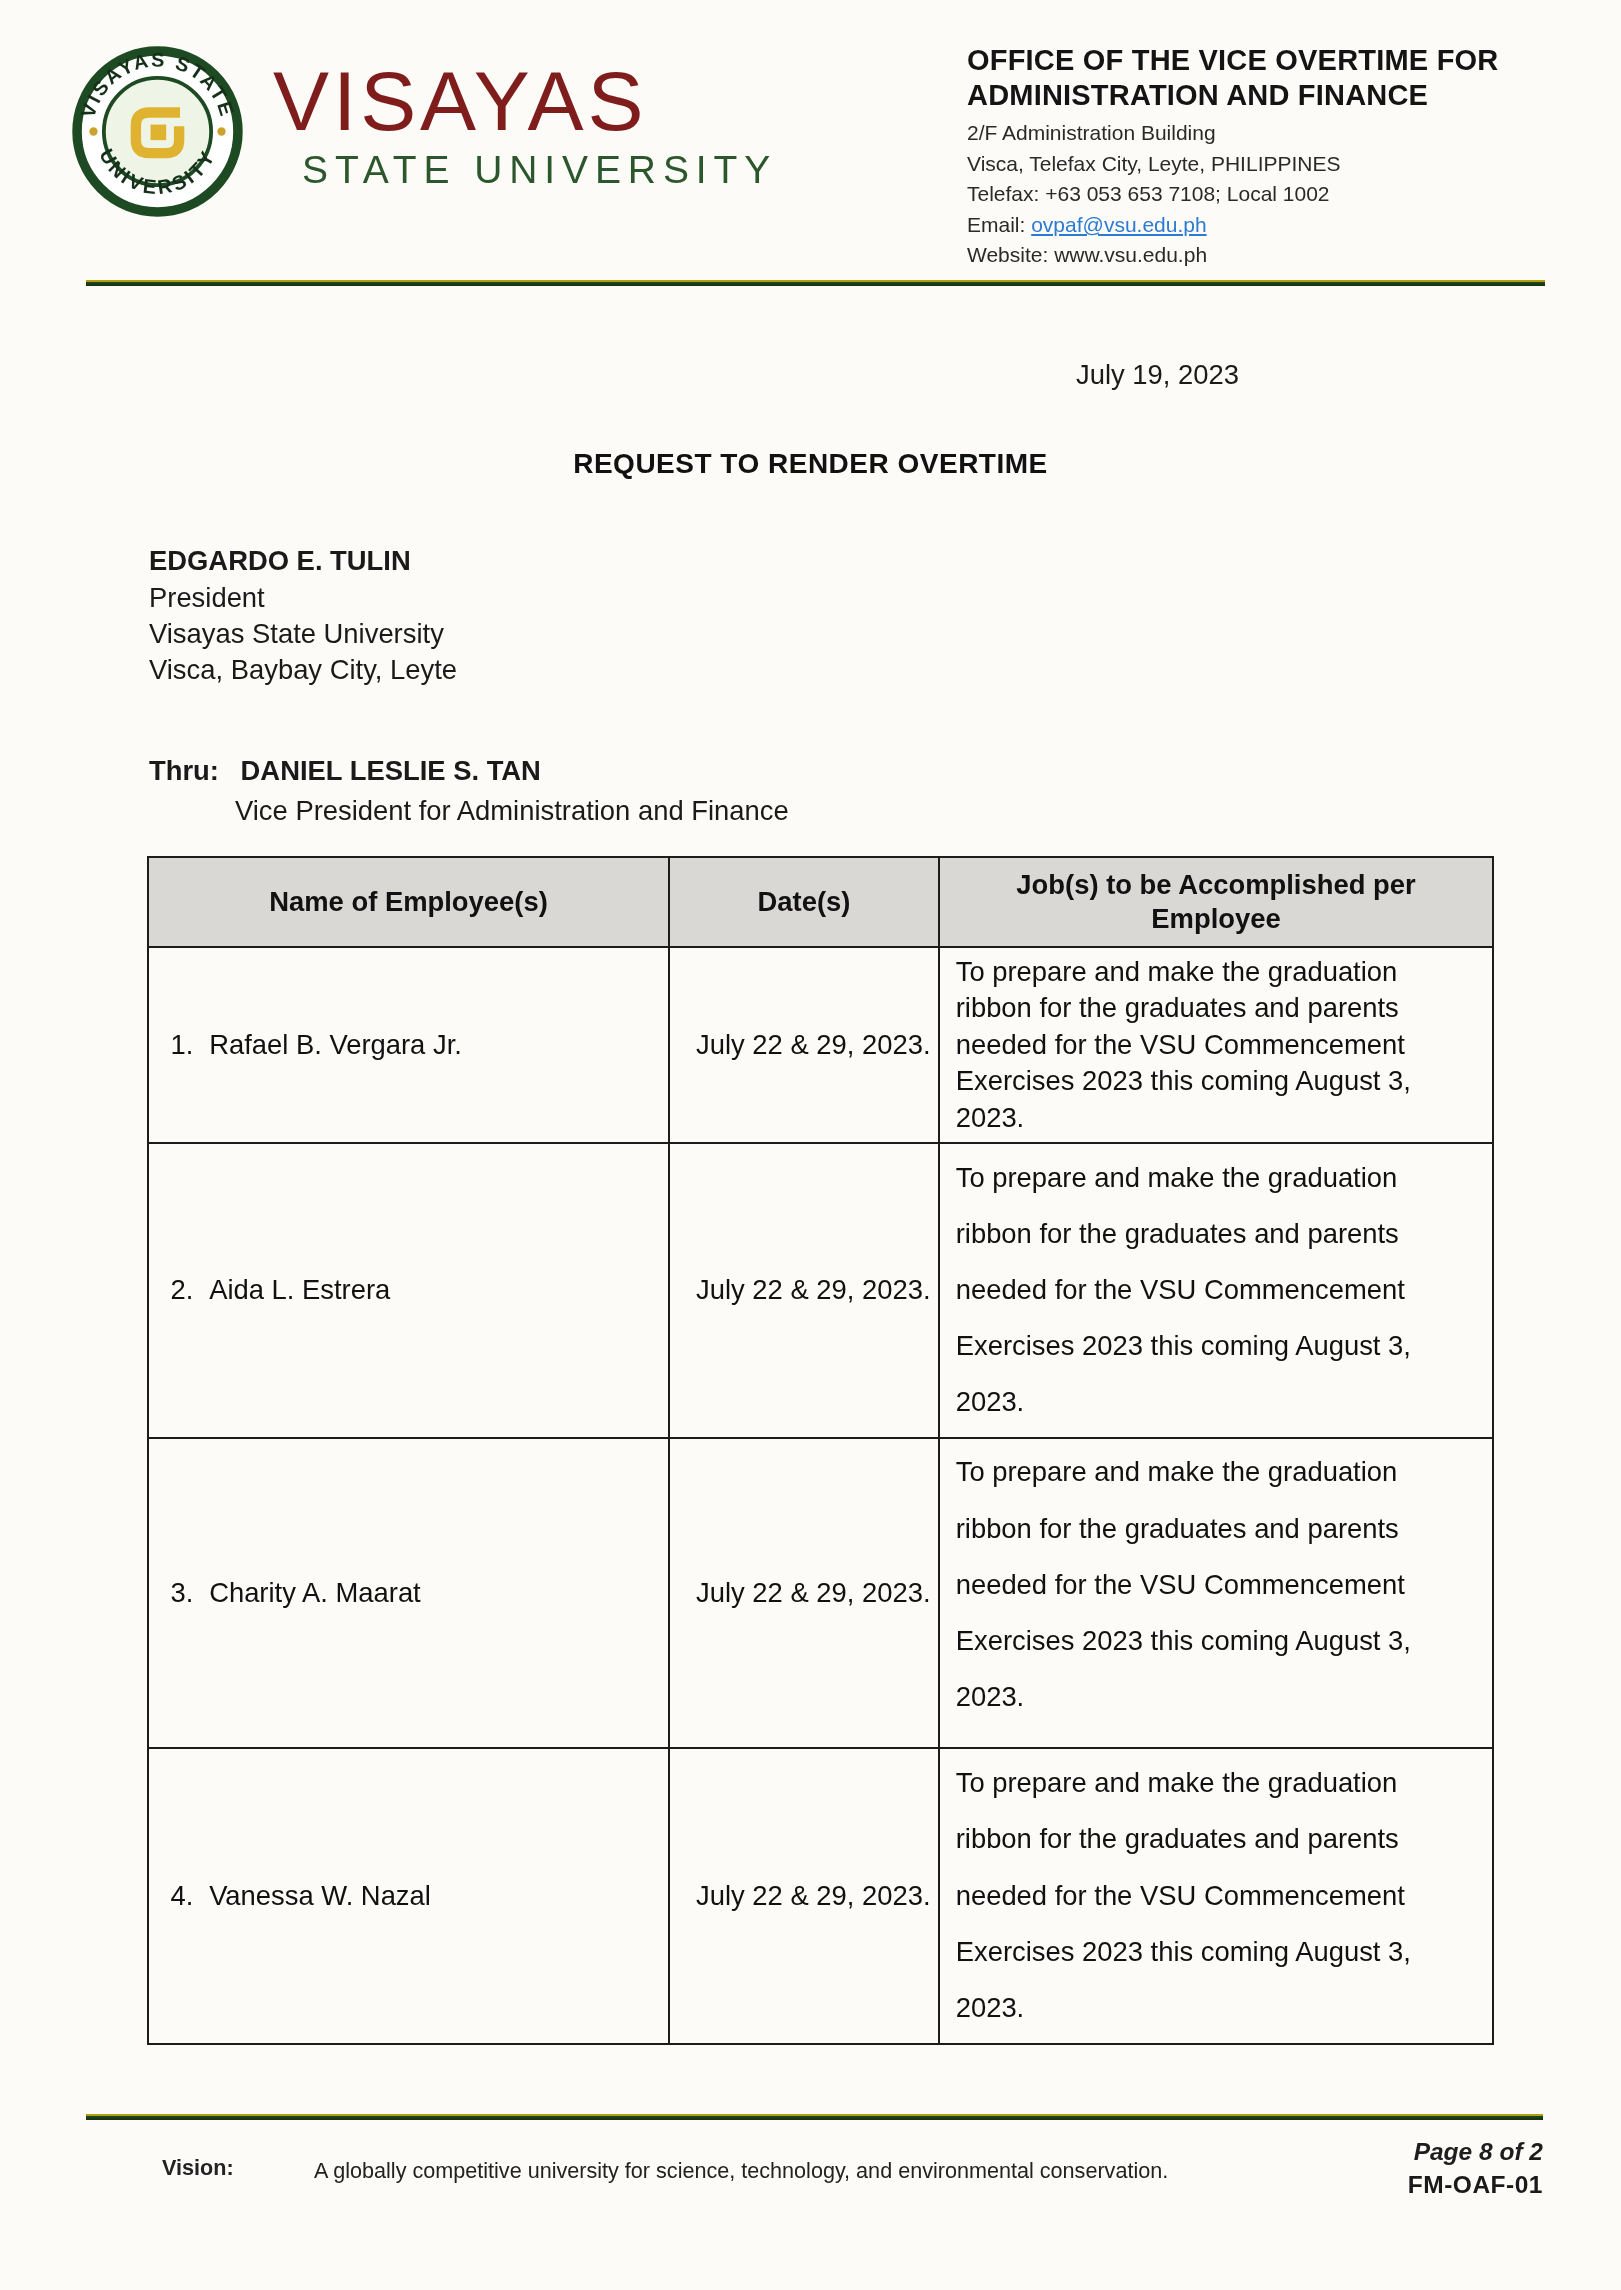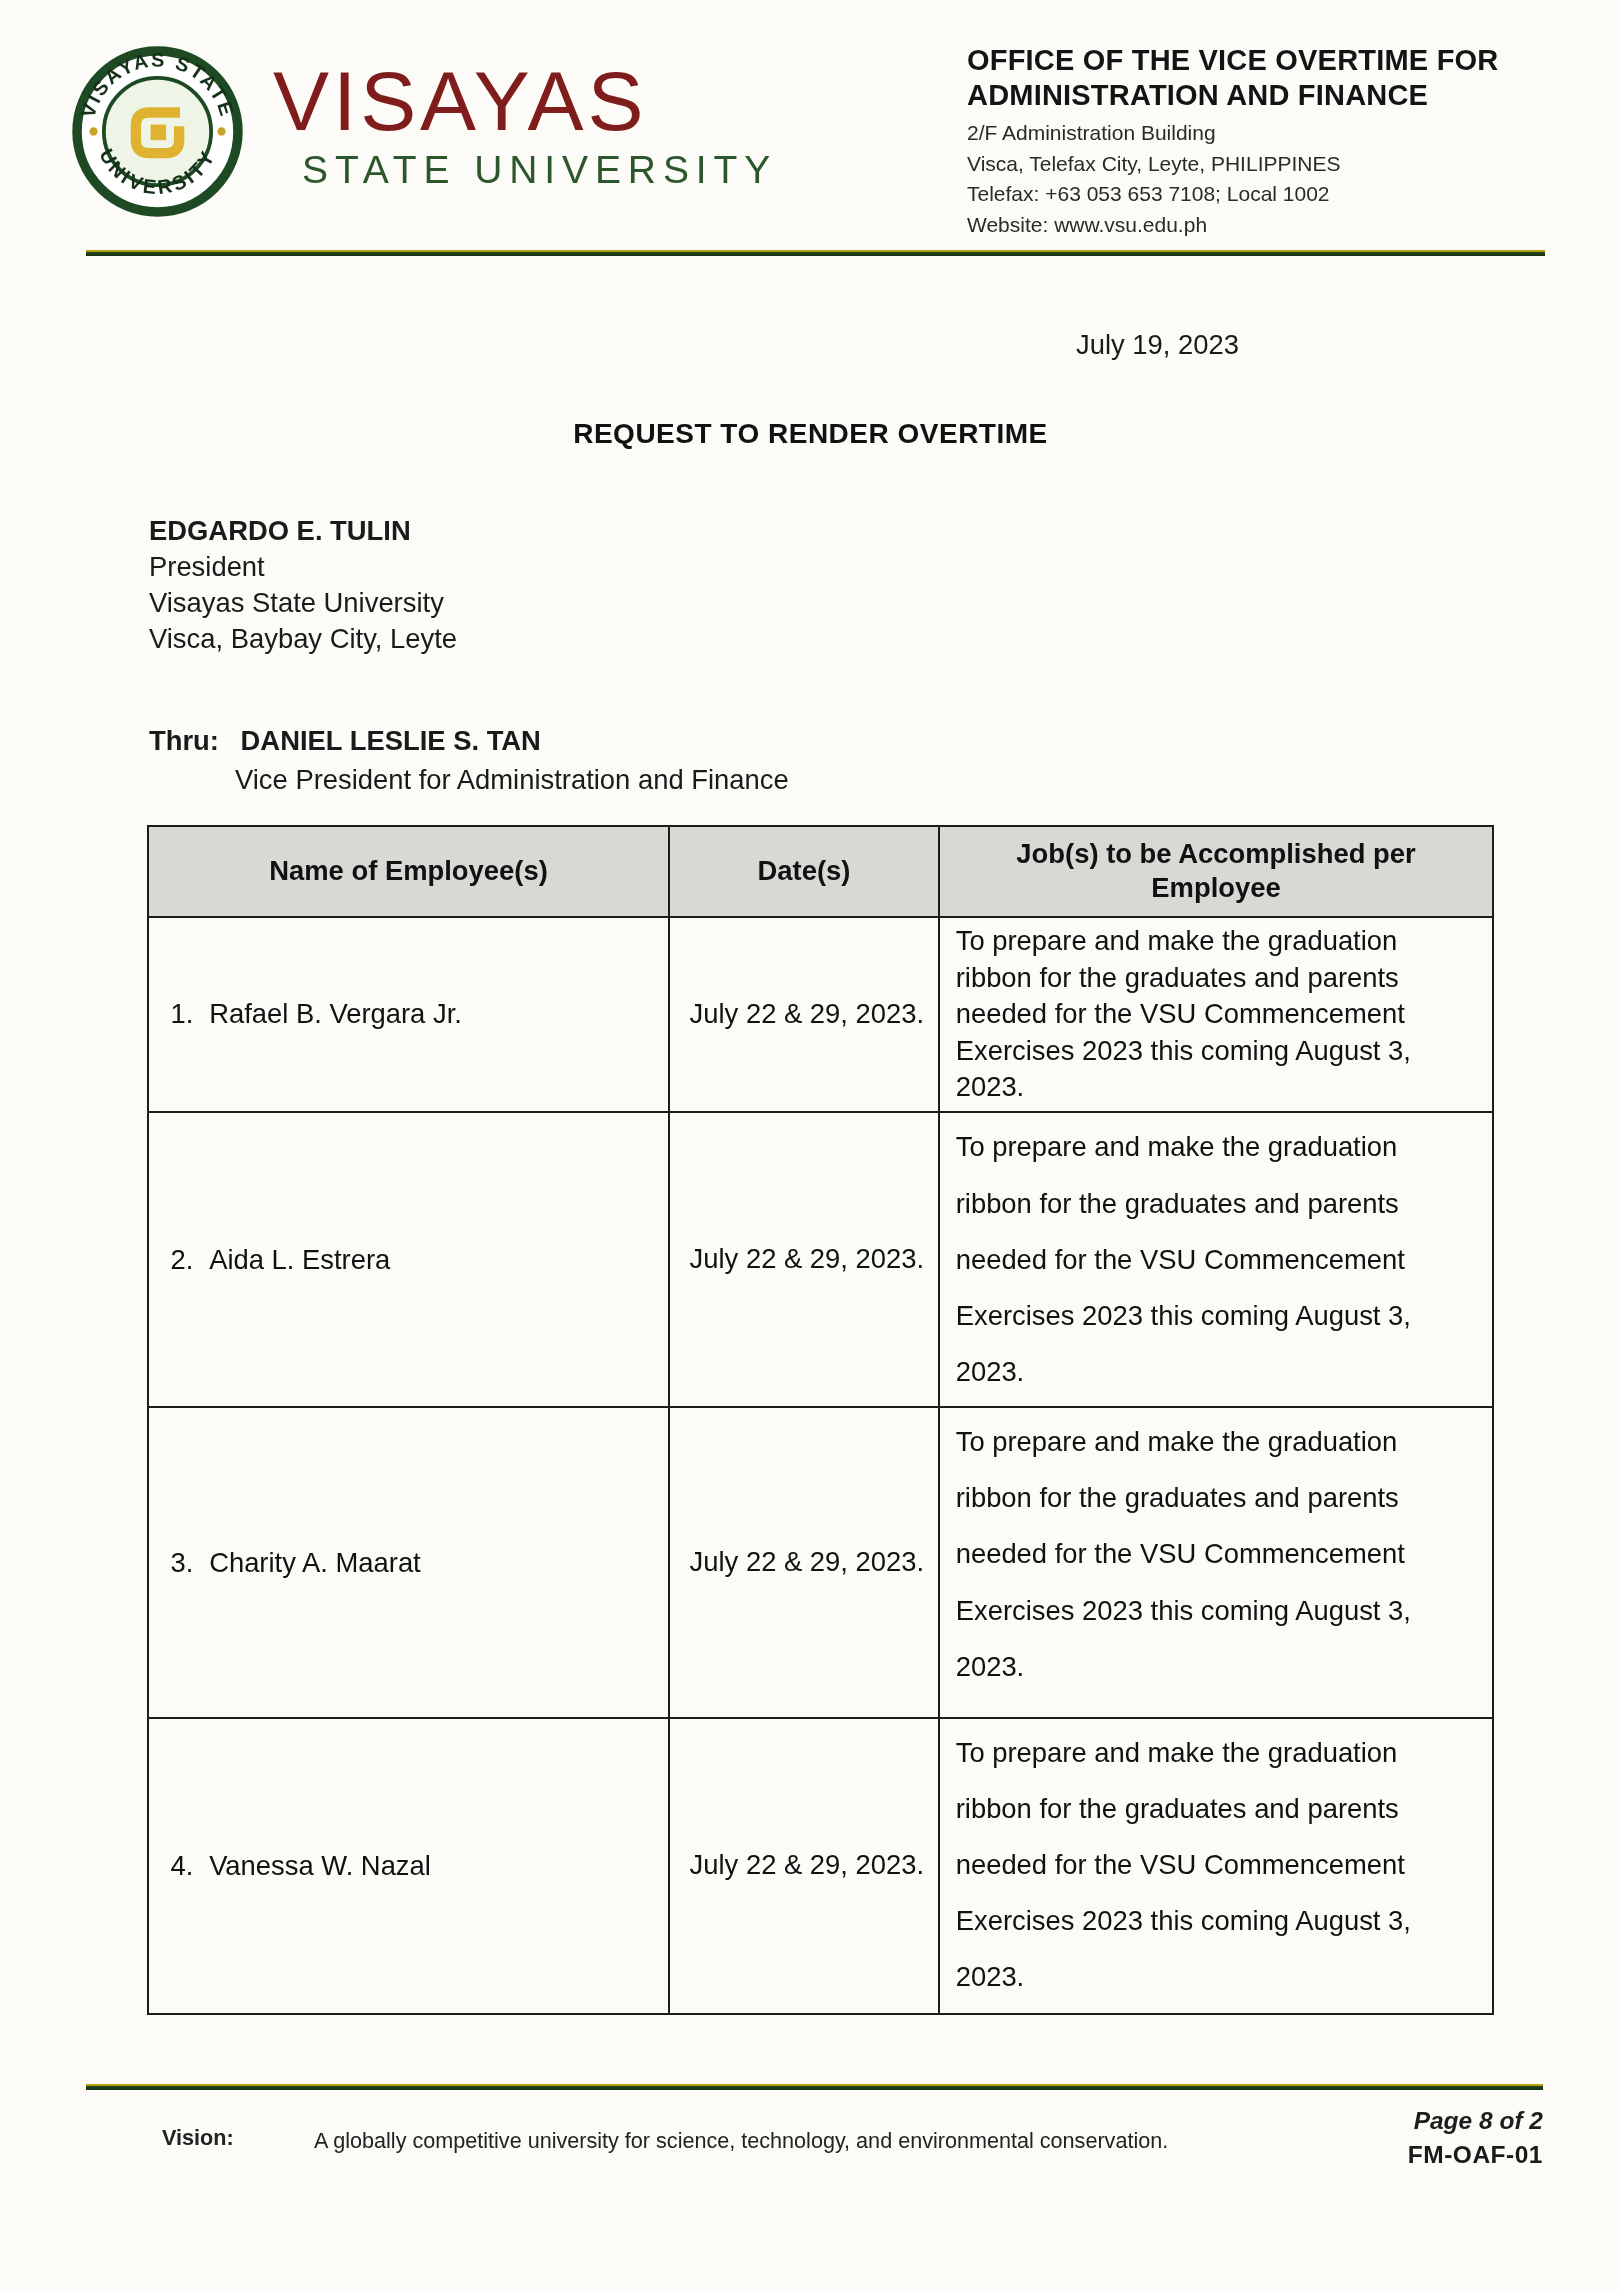--- a/index.html
+++ b/index.html
@@ -73,21 +73,21 @@
   table.overtime col.c-date { width:270px; }
   table.overtime col.c-job  { width:554px; }
   table.overtime th, table.overtime td { border:2px solid #1c1c1c; }
   table.overtime th {
     background:#d9d8d4;
     font-weight:bold; text-align:center;
     padding:9.8px 11.8px; line-height:1.25; height:44px;
   }
   td.name-cell { vertical-align:middle; padding-left:21.6px; }
   .row-num { display:inline-block; margin-right:15.7px; }
-  td.date-cell { vertical-align:middle; padding-left:19.6px; line-height:2.0; }
+  td.date-cell { vertical-align:middle; padding-left:19.6px; line-height:2.0;text-align:center; }
   td.job-cell  { vertical-align:top; padding:5.9px 29px 5.9px 15.7px; }
   tr.r1 td { height:179px; }
   tr.r2 td { height:272px; }
   tr.r3 td { height:297px; }
   tr.r4 td { height:282px; }
   tr.r1 td.job-cell { line-height:1.33; }
   tr.r2 td.job-cell, tr.r3 td.job-cell, tr.r4 td.job-cell { line-height:2.05; }
 
   
   .footer-rule {
@@ -138,20 +138,21 @@
     </div>
     <div class="office">
       <div class="office-title">
         <span>OFFICE OF THE VICE OVERTIME FOR</span><br>
         <span>ADMINISTRATION AND FINANCE</span>
       </div>
       <div class="office-contact">
         <div class="line">2/F Administration Building</div>
         <div class="line">Visca, Telefax City, Leyte, PHILIPPINES</div>
         <div class="line">Telefax: +63 053 653 7108; Local 1002</div>
+        <div class="line"><span>Email: </span><span class="email-link">ovpaf@vsu.edu.ph</span></div>
         <div class="line">Website: www.vsu.edu.ph</div>
       </div>
     </div>
   </header>
 
   <div class="rule"></div>
 
   <div class="date-line">July 19, 2023</div>
 
   <h1 class="doc-title">REQUEST TO RENDER OVERTIME</h1>

